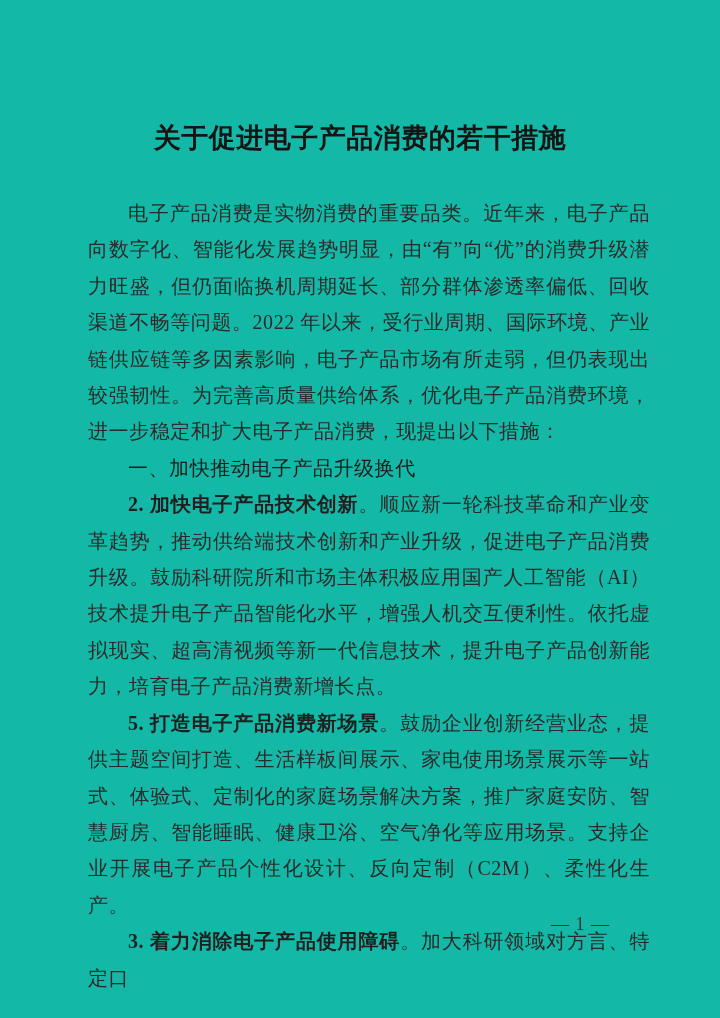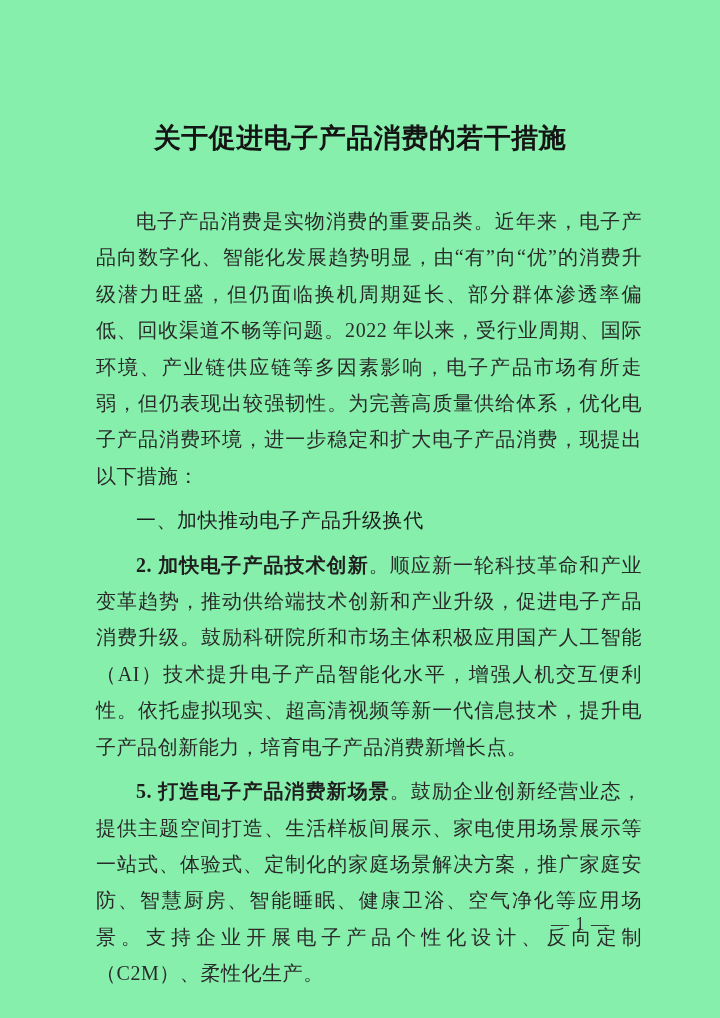--- a/index.html
+++ b/index.html
@@ -4,21 +4,21 @@
 <style>
   html, body {
     margin: 0;
     padding: 0;
     background: #ffffff;
   }
   .page {
     position: relative;
     width: 720px;
     height: 1018px;
-    background: #86efac;
+    background: #14b8a6;
     overflow: hidden;
     font-family: "Liberation Serif", "DejaVu Serif", serif;
     color: #2a2a2a;
   }
   .doc-title {
     position: absolute;
     top: 121px;
     left: 0;
     width: 720px;
     text-align: center;
@@ -33,21 +33,21 @@
     top: 195px;
     left: 88px;
     width: 562px;
     font-size: 20px;
     line-height: 36.4px;
     letter-spacing: 0.55px;
     text-align: justify;
     text-justify: inter-character;
   }
   .content p {
-    margin: 8px;
+    margin: 0;
     padding: 0;
     text-indent: 2em;
   }
   .section-heading {
     font-family: "Liberation Sans", "DejaVu Sans", sans-serif;
     font-weight: normal;
     color: #1c1c1c;
   }
   .item-lead {
     font-weight: bold;
@@ -72,18 +72,19 @@
   <div class="content">
 
     <p>电子产品消费是实物消费的重要品类。近年来，电子产品向数字化、智能化发展趋势明显，由“有”向“优”的消费升级潜力旺盛，但仍面临换机周期延长、部分群体渗透率偏低、回收渠道不畅等问题。2022 年以来，受行业周期、国际环境、产业链供应链等多因素影响，电子产品市场有所走弱，但仍表现出较强韧性。为完善高质量供给体系，优化电子产品消费环境，进一步稳定和扩大电子产品消费，现提出以下措施：</p>
 
     <p class="section-heading">一、加快推动电子产品升级换代</p>
 
     <p><span class="item-lead">2. 加快电子产品技术创新</span><span>。顺应新一轮科技革命和产业变革趋势，推动供给端技术创新和产业升级，促进电子产品消费升级。鼓励科研院所和市场主体积极应用国产人工智能（AI）技术提升电子产品智能化水平，增强人机交互便利性。依托虚拟现实、超高清视频等新一代信息技术，提升电子产品创新能力，培育电子产品消费新增长点。</span></p>
 
     <p><span class="item-lead">5. 打造电子产品消费新场景</span><span>。鼓励企业创新经营业态，提供主题空间打造、生活样板间展示、家电使用场景展示等一站式、体验式、定制化的家庭场景解决方案，推广家庭安防、智慧厨房、智能睡眠、健康卫浴、空气净化等应用场景。支持企业开展电子产品个性化设计、反向定制（C2M）、柔性化生产。</span></p>
 
+    <p><span class="item-lead">3. 着力消除电子产品使用障碍</span><span>。加大科研领域对方言、特定口</span></p>
 
   </div>
 
   <div class="page-number">— 1 —</div>
 
 </div>
 
 </body></html>

